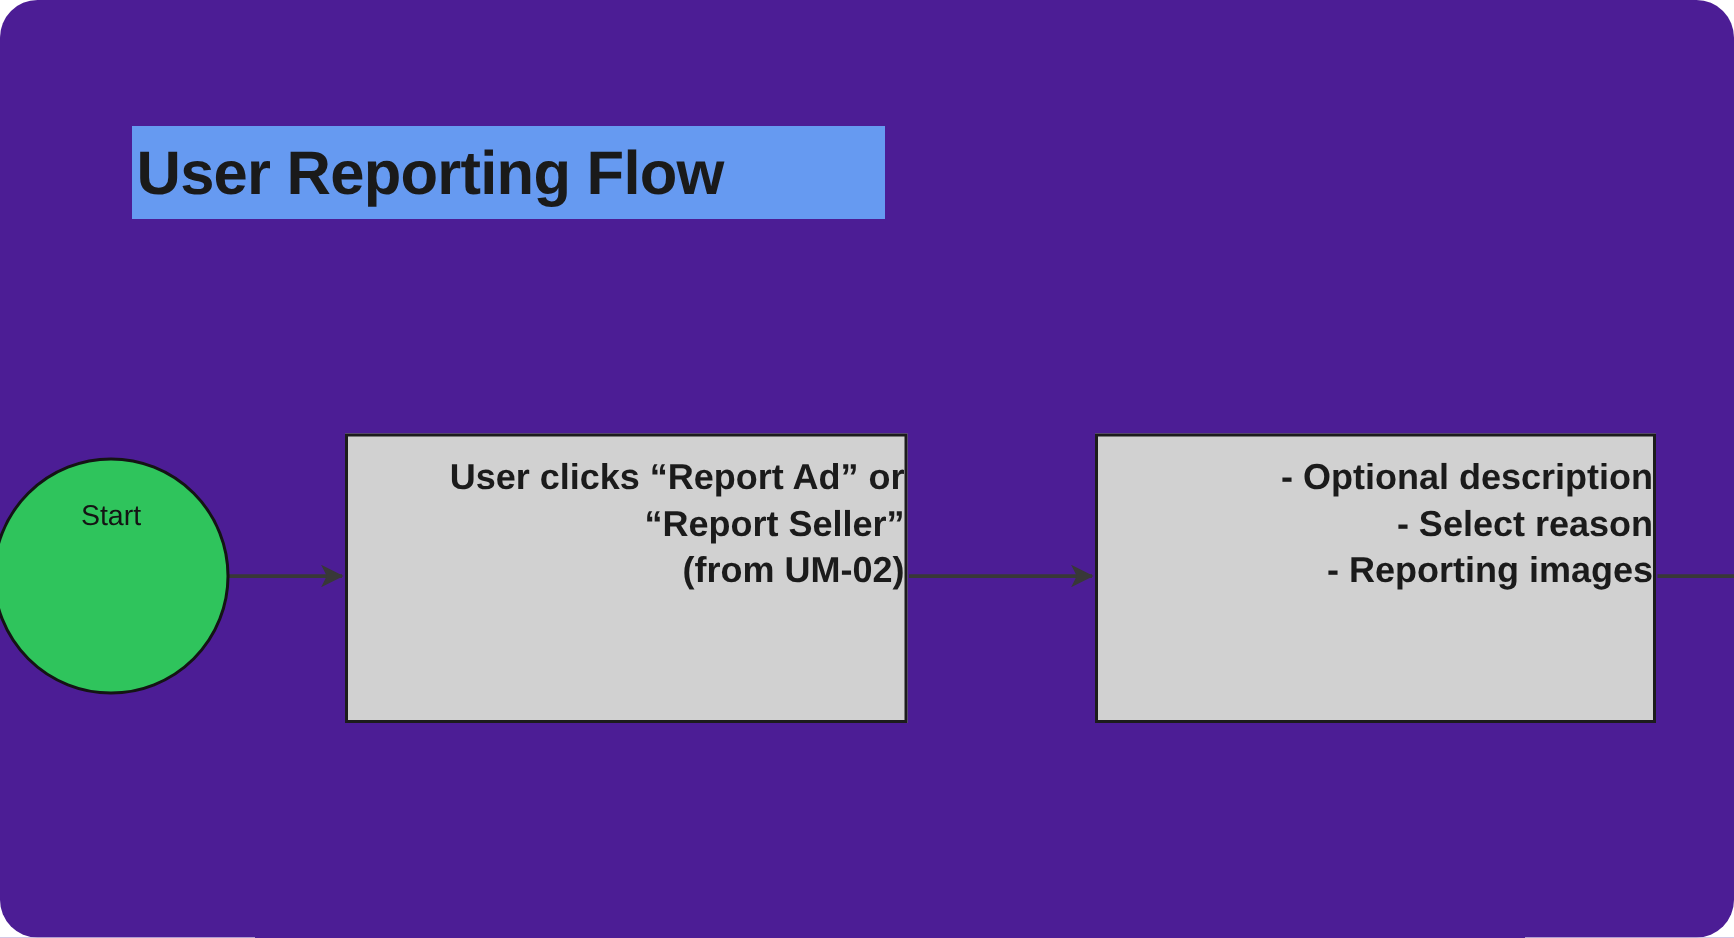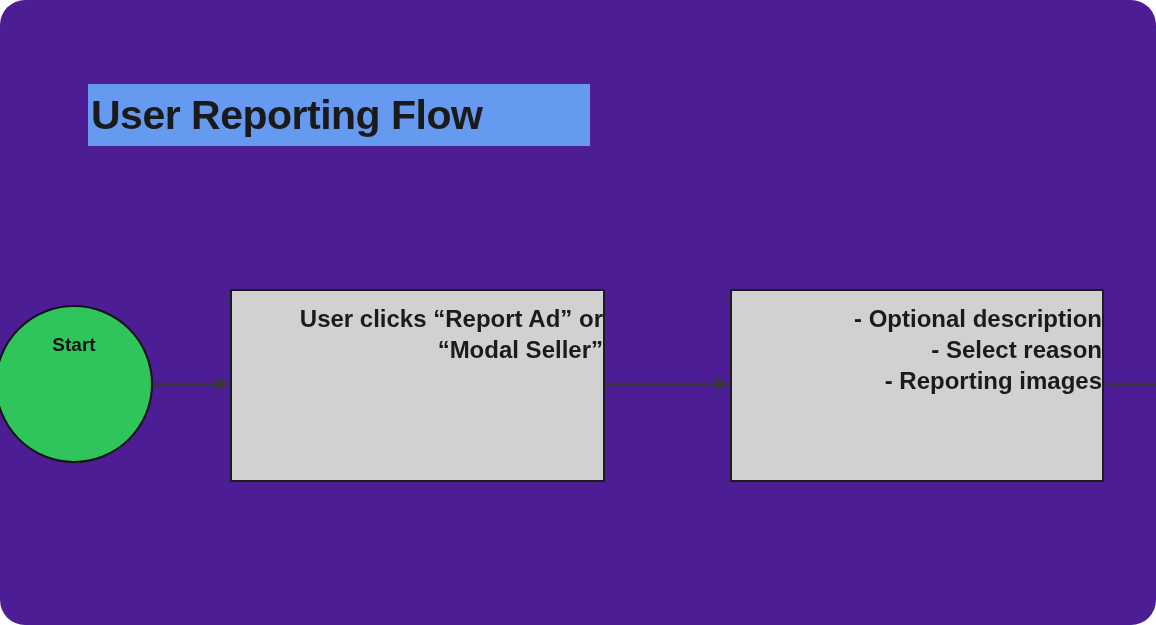--- a/index.html
+++ b/index.html
@@ -56,21 +56,21 @@
     background: #2fc45c;
     border: 2.5px solid #141414;
     border-radius: 50%;
     box-sizing: border-box;
     text-align: center;
   }
   .start-label {
     display: inline-block;
     margin-top: 27px;
     font-size: 19px;
-    font-weight: 700;
+    font-weight: 400;
     color: #141414;
   }
   .process-node {
     position: absolute;
     top: 289px;
     height: 193px;
     background: #d1d1d1;
     border: 2.5px solid #1c1c1c;
     box-sizing: border-box;
     padding-top: 12px;
@@ -102,21 +102,22 @@
   <div class="title-block">
     <span class="title-text">User Reporting Flow</span>
   </div>
 
   <div class="start-node">
     <span class="start-label">Start</span>
   </div>
 
   <div class="process-node box-report-click">
     <div>User clicks “Report Ad” or</div>
-    <div>“Modal Seller”</div>
+    <div>“Report Seller”</div>
+    <div>(from UM-02)</div>
   </div>
 
   <div class="process-node box-report-modal">
     <div>- Optional description</div>
     <div>- Select reason</div>
     <div>- Reporting images</div>
   </div>
 
 </div>
 

